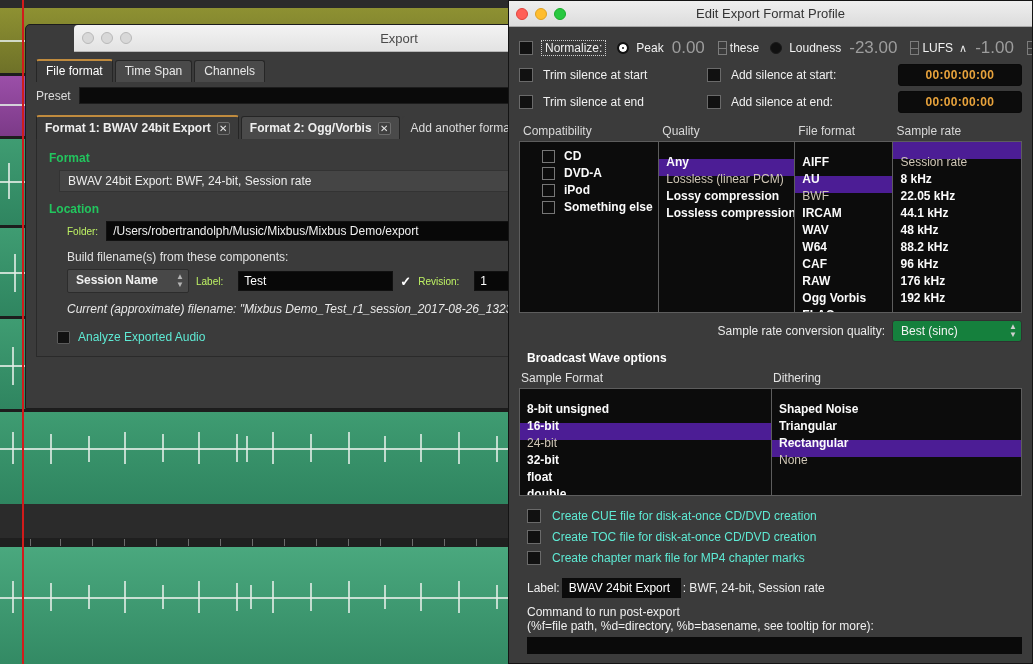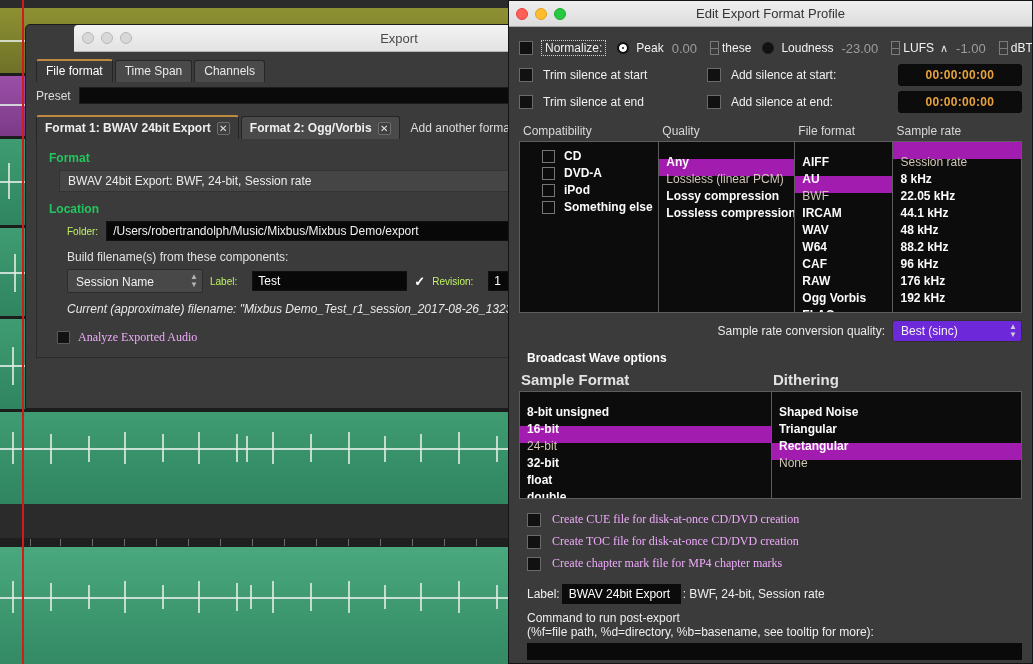--- a/index.html
+++ b/index.html
@@ -110,40 +110,40 @@
   }
   .subrow { display:flex; align-items:center; margin-left:18px; margin-bottom:5px; }
   .sublbl { color:#bef264; font-size:10px; margin-right:8px; white-space:nowrap; }
   .folder-field {
     flex:1; background:#080808; color:#f0f0f0; font-size:12px;
     padding:2px 6px; border:1px solid #111;
   }
   .buildlbl { color:#e2e2e2; font-size:12px; margin:9px 0 5px 18px; }
   .comprow { display:flex; align-items:center; gap:7px; margin-left:18px; }
   .combo {
-    display:flex; align-items:flex-end; justify-content:space-between;
+    display:flex; align-items:flex-start; justify-content:space-between;
     background:#484848; border:1px solid #2c2c2c; color:#f0f0f0;
-    font-size:12px; padding:3px 4px 3px 8px; width:136px; border-radius:2px;
+    font-size:12px; padding:3px 4px 3px 8px; width:122px; border-radius:2px;font-weight:bold;
   }
   .combo .arrows { font-size:8px; line-height:8px; color:#cfcfcf; opacity:.8; }
   .inp-dark {
     background:#080808; color:#ffffff; font-size:12px;
     border:1px solid #111; padding:2px 5px;
   }
   .chk-tick { color:#ffffff; font-size:13px; font-weight:bold; }
   .fname {
     font-style: italic; color:#e8e8e8; font-size:12px;
     margin:9px 0 0 18px;
   }
   .analyze-row { display:flex; align-items:center; gap:8px; margin:14px 0 0 8px; }
   .cbox {
     width:13px; height:13px; background:#121212;
     border:1px solid #5a5a5a; border-radius:1px; flex:0 0 auto;
   }
-  .clabel { color:#f0abfc; font-size:12px;font-family:Liberation Serif, serif; }
+  .clabel { color:#5eead4; font-size:12px; }
 
   
   #profile-dialog {
     position:absolute; left:508px; top:0; width:525px; height:664px;
     background:#3b3b3b; border:1px solid #141414; z-index: 10;
     display:flex; flex-direction:column; overflow:hidden;
   }
   #pd-titlebar {
     height:26px; flex:0 0 auto;
     background: linear-gradient(180deg,#efefef 0%,#dcdcdc 100%);
@@ -166,21 +166,21 @@
     color:#efefef; font-size:12px; margin-left:8px;
     border:1px dotted #cfcfcf; padding:0 3px;
   }
   .radio {
     width:12px; height:12px; border-radius:50%; margin-left:11px; flex:0 0 auto;
   }
   .radio.on  { background:#111; border:2px solid #111;
                box-shadow: inset 0 0 0 3px #ffffff, inset 0 0 0 6px #111; }
   .radio.off { background:#111; border:1px solid #1a1a1a; }
   .rlbl { color:#f2f2f2; font-size:12px; margin-left:7px; }
-  .rval { color:#9d9d9d; font-size:13px; margin-left:8px; }
+  .rval { color:#9d9d9d; font-size:17px; margin-left:8px; }
   .spin {
     width:9px; height:14px; margin-left:13px; flex:0 0 auto;
     border:1px solid #7c7c7c; position:relative; background:transparent;
   }
   .spin:after {
     content:''; position:absolute; left:0; right:0; top:6px; height:1px; background:#7c7c7c;
   }
   .unit { color:#f2f2f2; font-size:12px; margin-left:3px; }
   .caret { color:#e8e8e8; font-size:11px; margin-left:6px; }
 
@@ -203,40 +203,40 @@
     height:172px; overflow:hidden;
   }
   .col.c1 { width:142px; } .col.c1 .col-list { border-right:none; }
   .col.c2 { width:136px; } .col.c2 .col-list { border-right:none; }
   .col.c3 { width:100px; } .col.c3 .col-list { border-right:none; }
   .col.c4 { width:132px; }
   .item {
     color:#fbfbfb; font-size:12px; font-weight:bold;
     padding:13px 0 1px 7px; height:17px; line-height:15px; white-space:nowrap;
   }
-  .item.sel { background:#a21caf; color:#cfc6b6; font-weight:normal; }
+  .item.sel { background:#4c1d95; color:#cfc6b6; font-weight:normal; }
   .item.chkitem { display:flex; align-items:center; gap:9px; padding-left:22px; font-weight:bold; }
   .cbox-sm { width:13px; height:13px; background:#0c0c0c; border:1px solid #767676; flex:0 0 auto; }
 
   .srq-row { display:flex; align-items:center; justify-content:flex-end; margin-top:7px; }
   .srq-lbl { color:#eaeaea; font-size:12px; margin-right:7px; }
   .srq-combo {
     display:flex; align-items:center; justify-content:space-between;
-    width:130px; background:#6d28d9; border:1px solid #313131; border-radius:3px;
+    width:130px; background:#15803d; border:1px solid #313131; border-radius:3px;
     color:#f3f3f3; font-size:12px; padding:2px 4px 2px 8px;
   }
   .srq-combo .arrows { font-size:8px; line-height:8px; color:#d0d0d0; }
 
   .bwhead { color:#ffffff; font-size:12px; font-weight:bold; margin:9px 0 6px 8px; }
   .sfcols { display:flex; }
   .sfcol { display:flex; flex-direction:column; }
   .sfcol.left  { width:253px; }
   .sfcol.right { width:252px; }
   .sfcol.left .sf-list { border-right:none; }
-  .sf-hdr { color:#e2e2e2; font-size:15px; padding:0 0 3px 2px;font-weight:bold; }
+  .sf-hdr { color:#e2e2e2; font-size:12px; padding:0 0 3px 2px; }
   .sf-list { background:#0c0c0c; border:1px solid #5d5d5d; height:108px; overflow:hidden; }
 
   .cuebox { margin:13px 0 0 8px; }
   .cuerow { display:flex; align-items:center; gap:11px; margin-bottom:7px; }
 
   .label-row { display:flex; align-items:center; margin:6px 0 0 8px; }
   .label-lbl { color:#efefef; font-size:12px; }
   .label-inp {
     background:#0b0b0b; color:#ffffff; font-size:12px;
     padding:2px 6px; width:119px; margin:0 2px; border:1px solid #0b0b0b;

